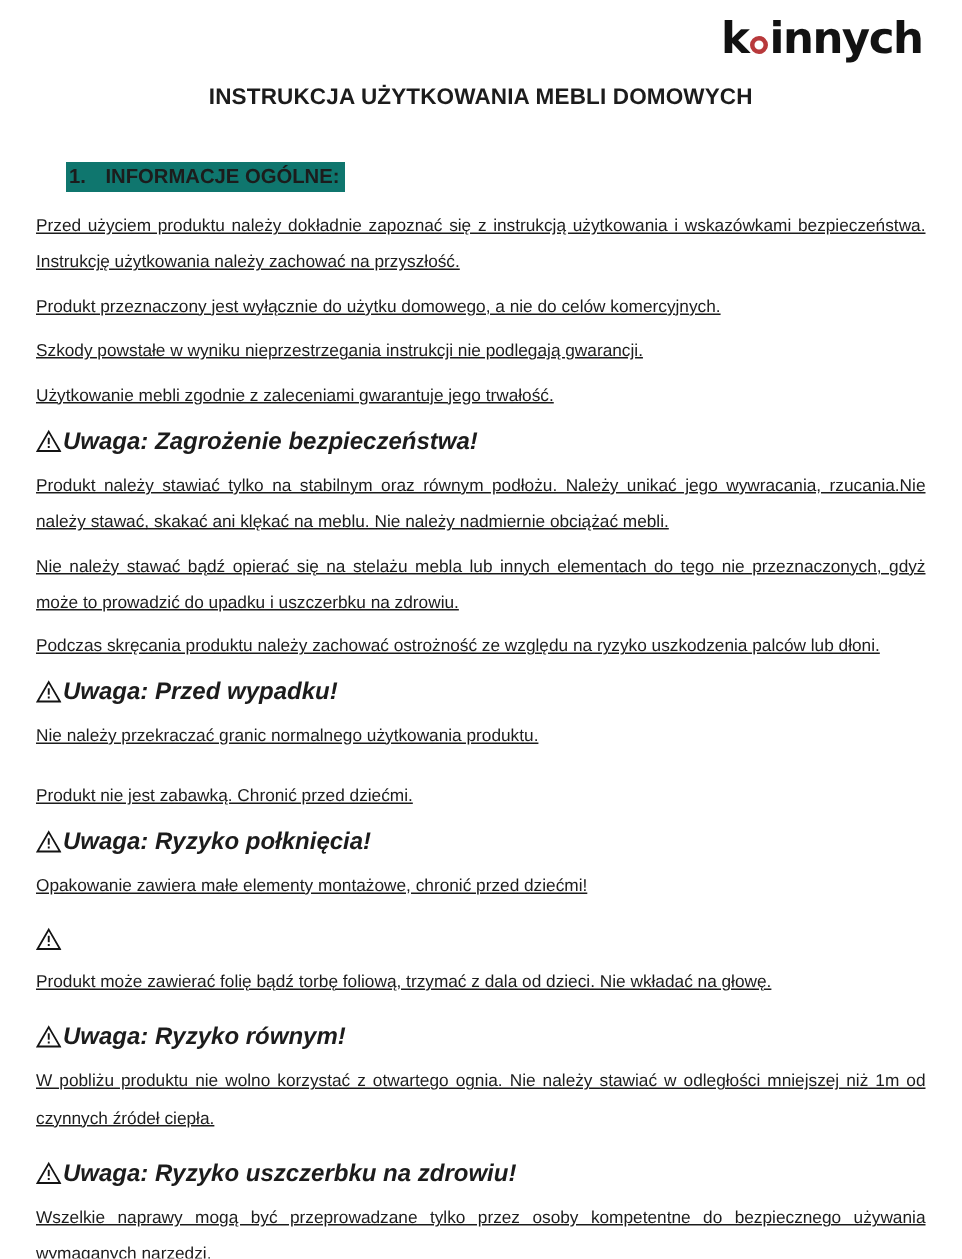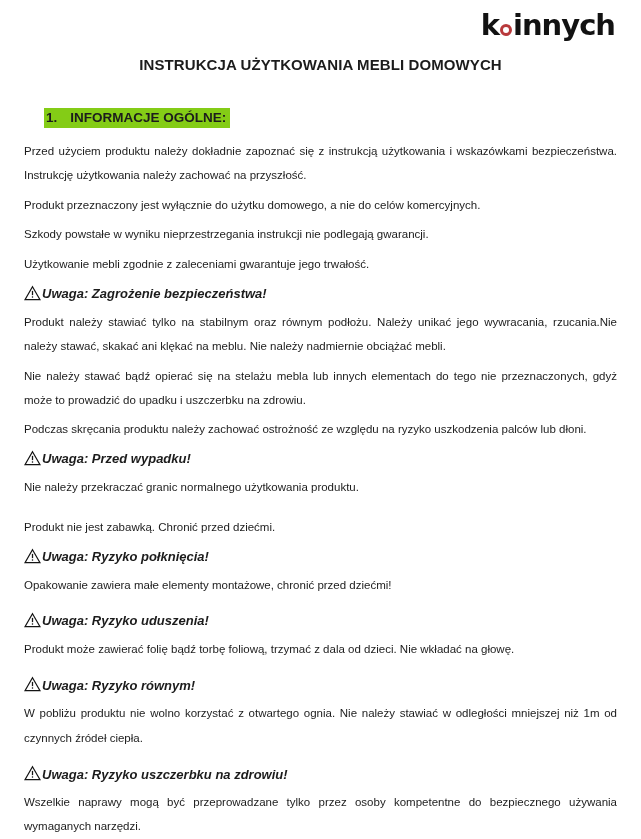--- a/index.html
+++ b/index.html
@@ -35,40 +35,41 @@
     text-align: center;
     font-weight: bold;
     font-size: 15px;
     margin: 4px 0 0 0;
     letter-spacing: 0.1px;
   }
 
   
   .section-heading { margin: 35px 0 4px 20px; font-size: 13.5px; font-weight: bold; }
   .section-heading .hl {
-    background: #84cc16;
+    background: #0f766e;
     padding: 2px 4px 3px 2px;
     display: inline-block;
   }
   .section-num { margin-right: 13px; }
 
   
   .body-text p {
     font-size: 11.5px;
     line-height: 2.12;
     margin: 0 0 5px 0;
     text-align: justify;
+    text-decoration: underline;
   }
   .body-text p.gap-after { margin-bottom: 16px; }
 
   
   .warn {
     display: flex; align-items: center;
     margin: 9px 0 8px 0;
-    font-size: 13px; font-weight: bold; font-style: italic;
+    font-size: 16px; font-weight: bold; font-style: italic;
     text-align: left;
   }
   .warn-icon { flex: 0 0 auto; margin-right: 1px; position: relative; top: -1px; }
 </style>
 </head>
 <body>
 
 <div class="page">
 
   <div class="logo-row">
@@ -129,21 +130,20 @@
       <span>Uwaga: Ryzyko połknięcia!</span>
     </div>
     <p class="gap-after">Opakowanie zawiera małe elementy montażowe, chronić przed dziećmi!</p>
 
     <div class="warn">
       <svg class="warn-icon" width="17" height="16" viewBox="0 0 24 22">
         <path d="M12 2.2 L22.6 20.4 H1.4 Z" fill="none" stroke="#141414" stroke-width="1.7"></path>
         <rect x="11.1" y="8" width="1.8" height="6" fill="#141414"></rect>
         <rect x="11.1" y="15.7" width="1.8" height="1.9" fill="#141414"></rect>
       </svg>
-      <span>Uwaga: Ryzyko uduszenia!</span>
     </div>
     <p class="gap-after">Produkt może zawierać folię bądź torbę foliową, trzymać z dala od dzieci. Nie wkładać na głowę.</p>
 
     <div class="warn" style="margin-top:14px;">
       <svg class="warn-icon" width="17" height="16" viewBox="0 0 24 22">
         <path d="M12 2.2 L22.6 20.4 H1.4 Z" fill="none" stroke="#141414" stroke-width="1.7"></path>
         <rect x="11.1" y="8" width="1.8" height="6" fill="#141414"></rect>
         <rect x="11.1" y="15.7" width="1.8" height="1.9" fill="#141414"></rect>
       </svg>
       <span>Uwaga: Ryzyko równym!</span>

